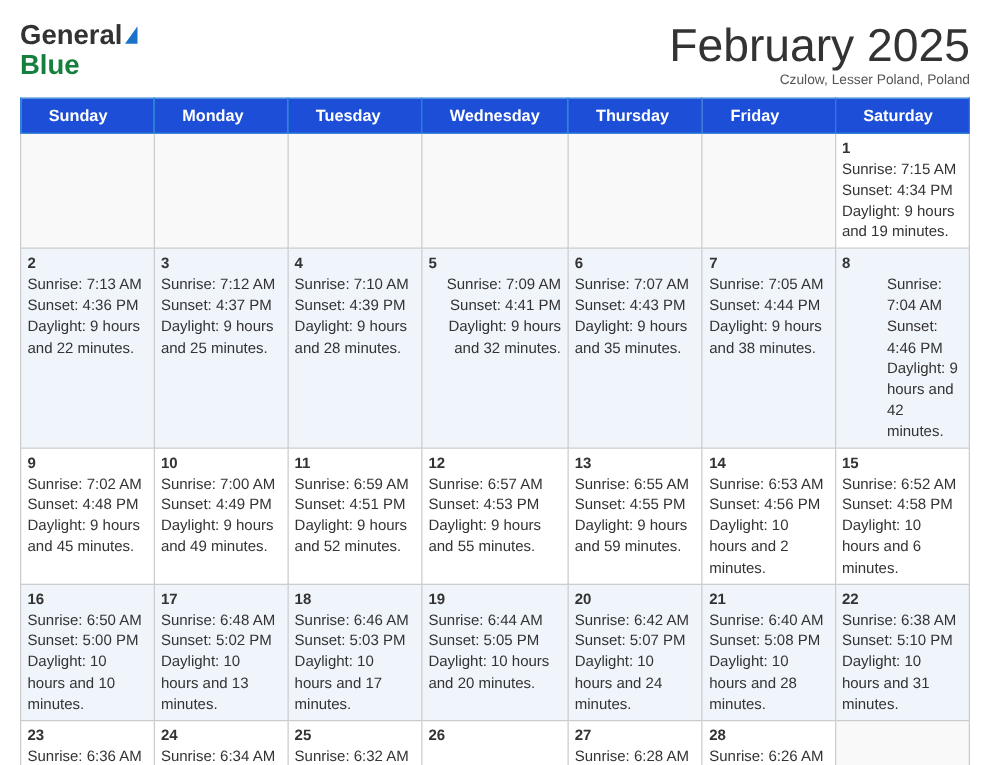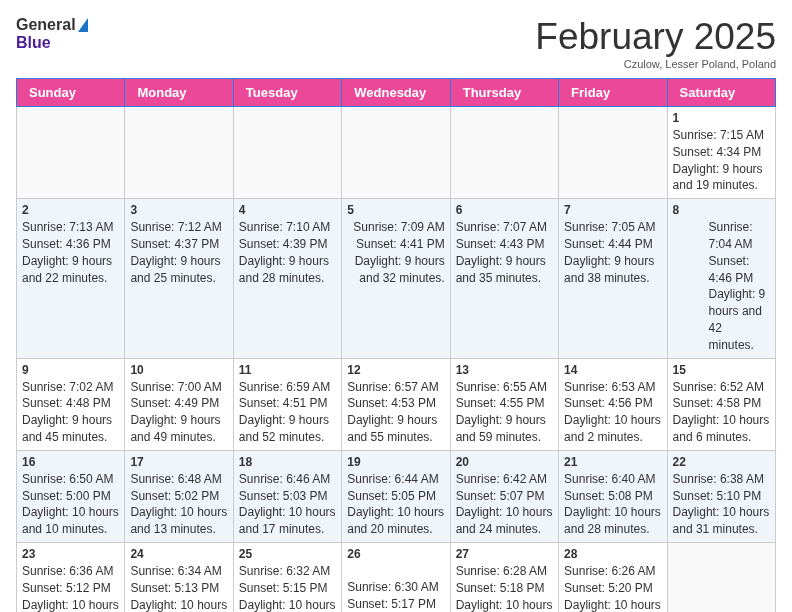--- a/index.html
+++ b/index.html
@@ -15,21 +15,21 @@
       justify-content: space-between;
       align-items: flex-start;
       margin-bottom: 8px;
     }
     .logo {
       display: flex;
       flex-direction: column;
       align-items: flex-start;
     }
     .logo-text {
-      font-size: 16px;
+      font-size: 22px;
       font-weight: bold;
       color: #333;
       line-height: 1.1;
     }
     .logo-triangle {
       width: 0;
       height: 0;
       border-left: 10px solid transparent;
       border-bottom: 14px solid #1a73c8;
       display: inline-block;
@@ -50,24 +50,24 @@
     .location {
       font-size: 11px;
       color: #555;
     }
     .calendar {
       width: 100%;
       border-collapse: collapse;
       border: 1px solid #ccc;
     }
     .calendar th {
-      background-color: #ec4899;
+      background-color: #1d4ed8;
       color: #fff;
       text-align: left;
-      padding: 6px 12px;
+      padding: 6px 22px;
       font-size: 13px;
       font-weight: bold;
       border: 1px solid #2b7fd4;
     }
     .calendar td {
       width: 108px;
       vertical-align: top;
       padding: 4px 5px;
       border: 1px solid #ccc;
       font-size: 10.5px;
@@ -94,21 +94,21 @@
   </style>
 </head>
 <body>
 
 <div class="header">
   <div class="logo">
     <div class="logo-line">
       <span class="logo-text">General</span>
       <div class="logo-triangle"></div>
     </div>
-    <span class="logo-text" style="color:#4c1d95;">Blue</span>
+    <span class="logo-text" style="color:#15803d;">Blue</span>
   </div>
   <div class="title-block">
     <div class="month-title">February 2025</div>
     <div class="location">Czulow, Lesser Poland, Poland</div>
   </div>
 </div>
 
 <table class="calendar">
   <thead>
     <tr>

